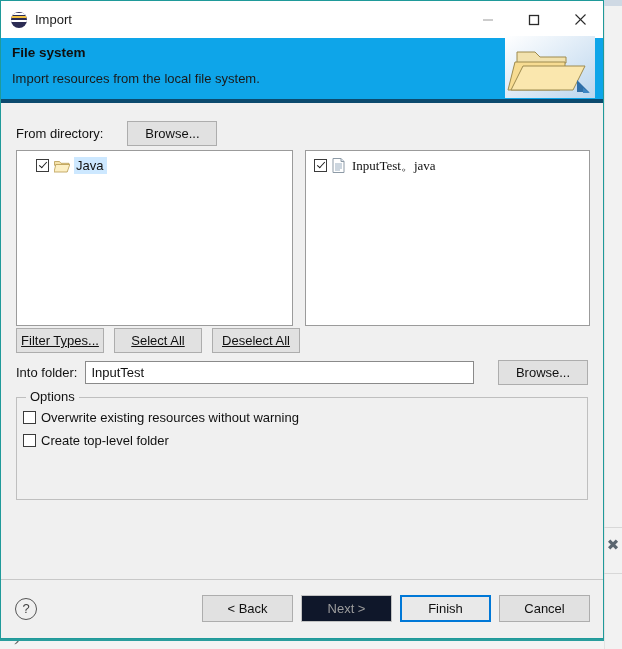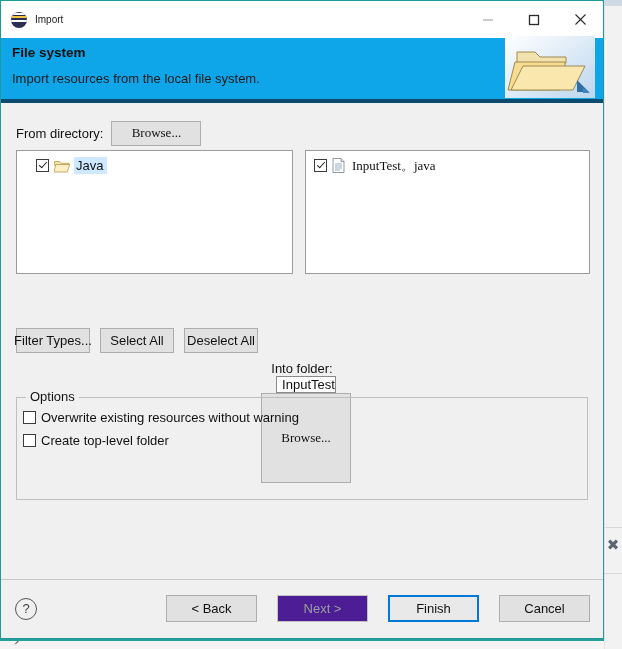--- a/index.html
+++ b/index.html
@@ -102,21 +102,21 @@
   }
   .title-icon::before {
     content: "";
     position: absolute;
     left: 0; right: 0; top: 4px; height: 2px;
     background: #f3c242;
     box-shadow: 0 4px 0 0 #ffffff, 0 -3px 0 0 #ffffff;
   }
   .title-text {
     margin-left: 8px;
-    font-size: 10px;
+    font-size: 13px;
     color: #1a1a1a;
   }
   .win-btns {
     position: absolute;
     right: 0; top: 0;
     height: 37px;
     display: flex;
   }
   .win-btn {
     width: 46px;
@@ -210,31 +210,30 @@
     font-size: 13px;
     color: #111;
     height: 25px;
     display: inline-flex;
     align-items: center;
     justify-content: center;
     padding: 0 12px;
     white-space: nowrap;
   }
   .btn.browse-top {
-    margin-left: 8px;
+    margin-left: 24px;
     width: 90px;
     flex: 0 0 90px;
-    font-family: Liberation Serif, serif;
   }
 
   
   .tree {
     position: absolute;
     top: 47px;
-    height: 124px;
+    height: 176px;
     background: #ffffff;
     border: 1px solid #9b9b9b;
     box-sizing: border-box;
     overflow: hidden;
   }
   .tree.left  { left: 15px;  width: 277px; }
   .tree.right { left: 304px; width: 285px; }
 
   .tree-item {
     display: flex;
@@ -284,31 +283,30 @@
     position: relative;
   }
 
   
   .btn-row {
     position: absolute;
     left: 15px; top: 225px;
     display: flex;
     gap: 10px;
   }
-  .btn-row .btn { width: 74px; padding: 0; }
+  .btn-row .btn { width: 88px; padding: 0; text-decoration: underline; }
 
   
   .row-into {
     position: absolute;
     left: 15px; right: 15px;
     top: 258px;
     height: 23px;
     display: flex;
     align-items: center;
-    flex-direction: column;
   }
   .txtfield {
     margin-left: 8px;
     flex: 1 1 auto;
     height: 23px;
     background: #ffffff;
     border: 1px solid #8a8a8a;
     box-sizing: border-box;
     display: flex;
     align-items: center;
@@ -367,28 +365,28 @@
     color: #444;
     font-size: 13px;
     line-height: 20px;
     text-align: center;
     box-sizing: border-box;
   }
   .footer-btns {
     position: absolute;
     right: 13px; top: 15px;
     display: flex;
-    gap: 20px;
+    gap: 8px;
   }
   .footer-btns .btn {
     width: 91px;
     height: 27px;
     padding: 0;
   }
-  .btn.disabled { color: #9d9d9d; border-color: #c2c2c2; background: #4c1d95; }
+  .btn.disabled { color: #9d9d9d; border-color: #c2c2c2; background: #0f172a; }
   .btn.default {
     border: 2px solid #0078d7;
     background: #e9e9e9;
   }
 </style>
 </head>
 <body>
 
 <div id="backdrop">
   <div class="bg-stripe-a"></div>

